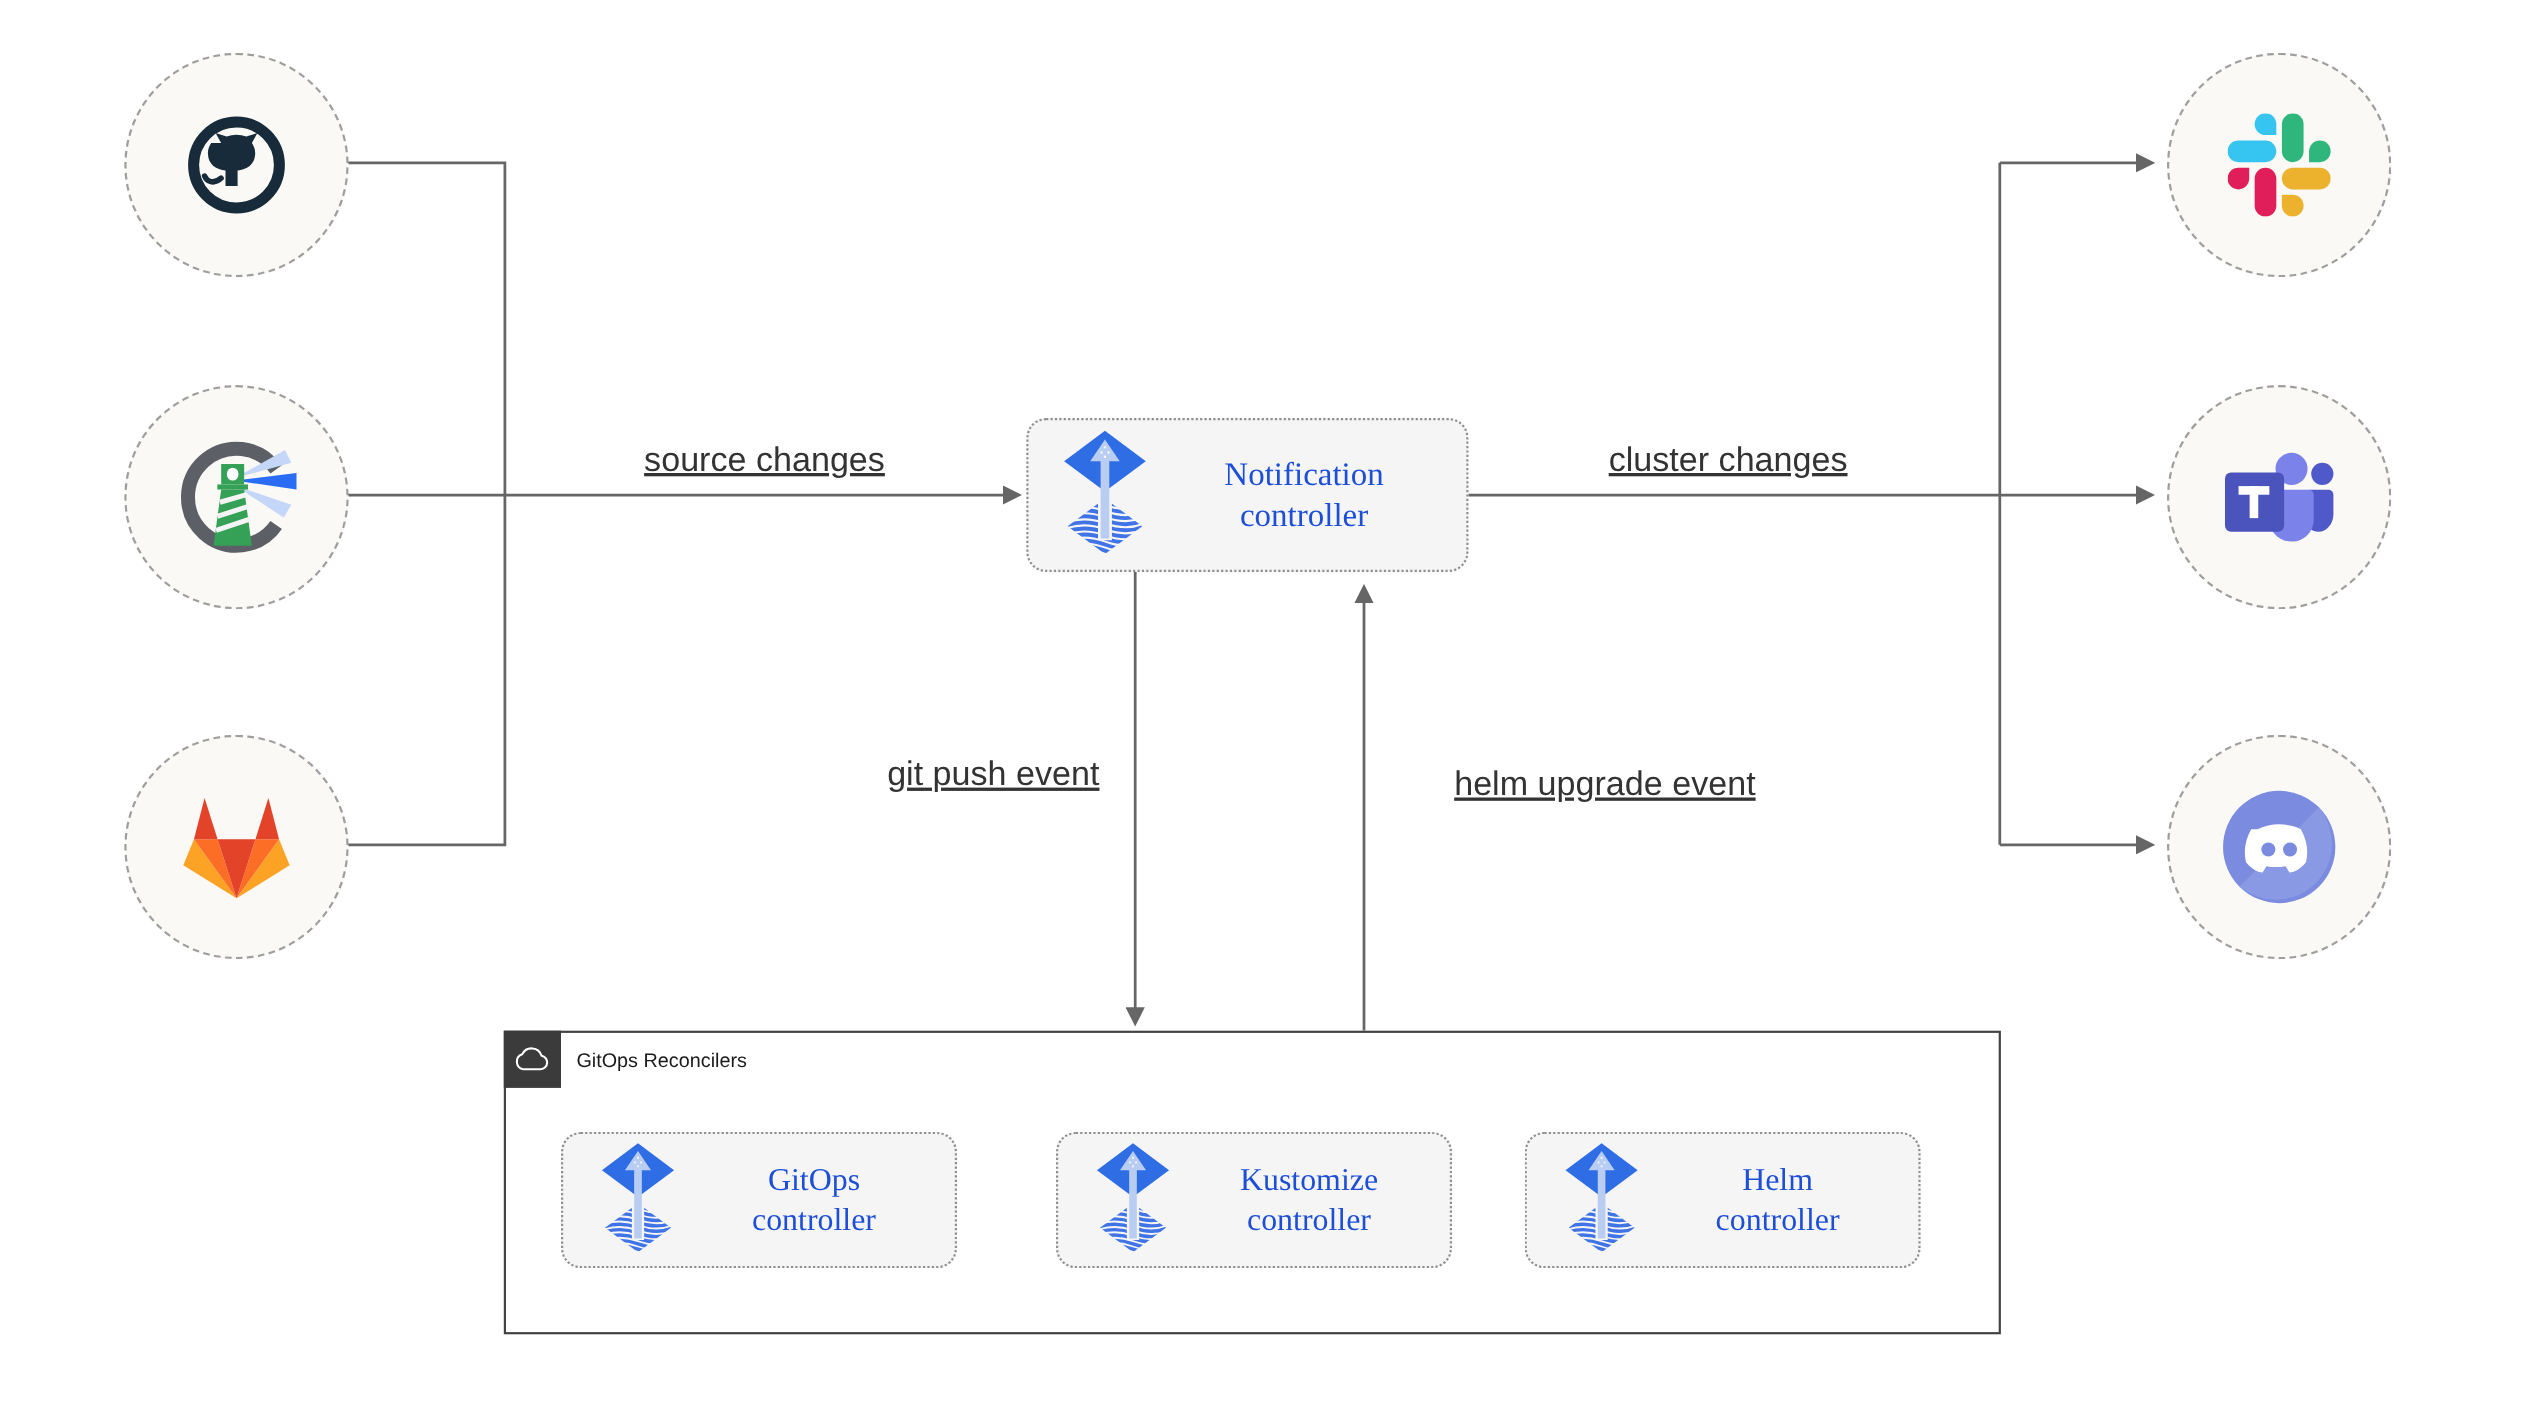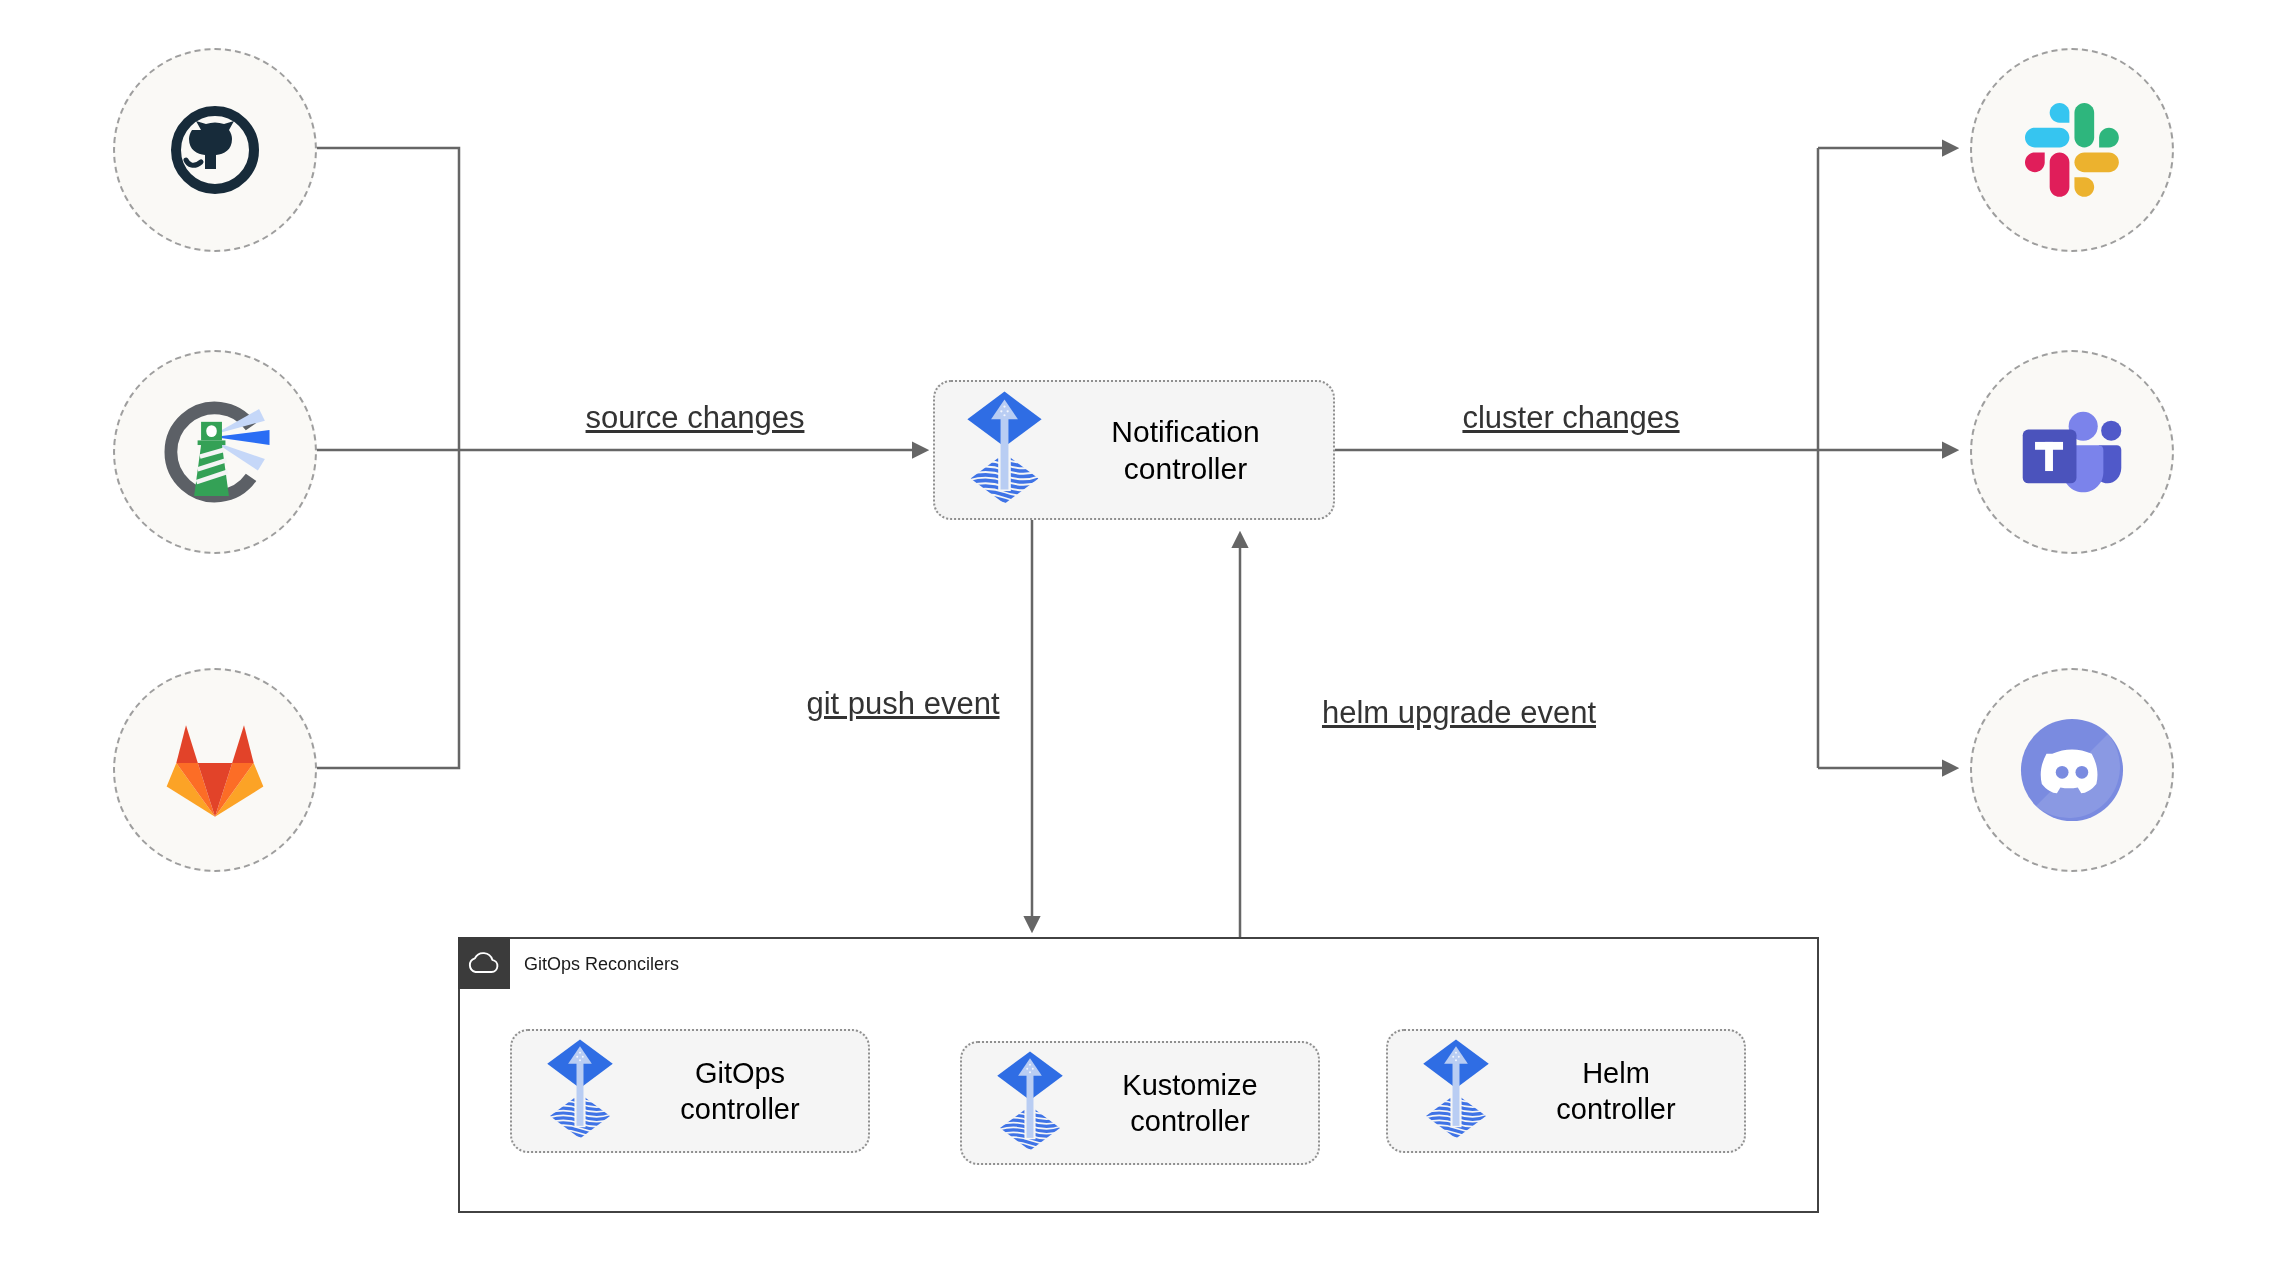--- a/index.html
+++ b/index.html
@@ -5,34 +5,34 @@
   html,body{margin:0;padding:0;background:#ffffff;}
   .canvas{position:relative;width:2292px;height:1284px;background:#ffffff;
           font-family:"Liberation Sans",sans-serif;overflow:hidden;}
   svg.edges{position:absolute;left:0;top:0;z-index:1;}
   .edge-line{stroke:#666666;stroke-width:2.5;fill:none;}
   .node-circle{position:absolute;width:200px;height:200px;border-radius:50%;
                background:#faf9f6;border:2px dashed #9e9e9e;z-index:2;
                display:flex;align-items:center;justify-content:center;}
   .flux-box{position:absolute;background:#f5f5f5;border:2px dotted #8f8f8f;
             border-radius:18px;display:flex;align-items:center;z-index:3;box-sizing:border-box;}
-  .flux-box .box-label{flex:1;text-align:center;color:#000000;white-space:pre-line;
-            line-height:1.25;}
+  .flux-box .box-label{flex:1;text-align:center;color:#1d4ed8;white-space:pre-line;
+            line-height:1.25;font-family:Liberation Serif, serif;}
   .notif{left:933px;top:380px;width:402px;height:140px;padding-left:22px;padding-right:14px;font-size:30px;}
   .ctrl{width:360px;height:124px;padding-left:26px;padding-right:10px;font-size:29px;}
   .edge-label{position:absolute;color:#333333;font-size:31px;white-space:nowrap;
               transform:translateX(-50%);z-index:2;text-decoration:underline;}
   .container-box{position:absolute;left:458px;top:937px;width:1361px;height:276px;
                  border:2px solid #424242;background:#ffffff;z-index:2;box-sizing:border-box;}
   .container-badge{position:absolute;left:-2px;top:-2px;width:52px;height:52px;background:#3b3b3b;
                    display:flex;align-items:center;justify-content:center;}
   .container-title{position:absolute;left:64px;top:0;height:52px;line-height:50px;
                    font-size:18px;color:#1a1a1a;white-space:nowrap;}
   .src-ctrl{left:50px;top:90px;}
-  .kus-ctrl{left:500px;top:102px;}
+  .kus-ctrl{left:500px;top:90px;}
   .helm-ctrl{left:926px;top:90px;}
   .ctrl{position:absolute;}
   .hidden-defs{position:absolute;width:0;height:0;overflow:hidden;}
 </style>
 </head>
 <body>
 
 <svg class="hidden-defs" aria-hidden="true">
   <defs>
     <symbol id="i-flux" viewBox="0 0 100 152">

